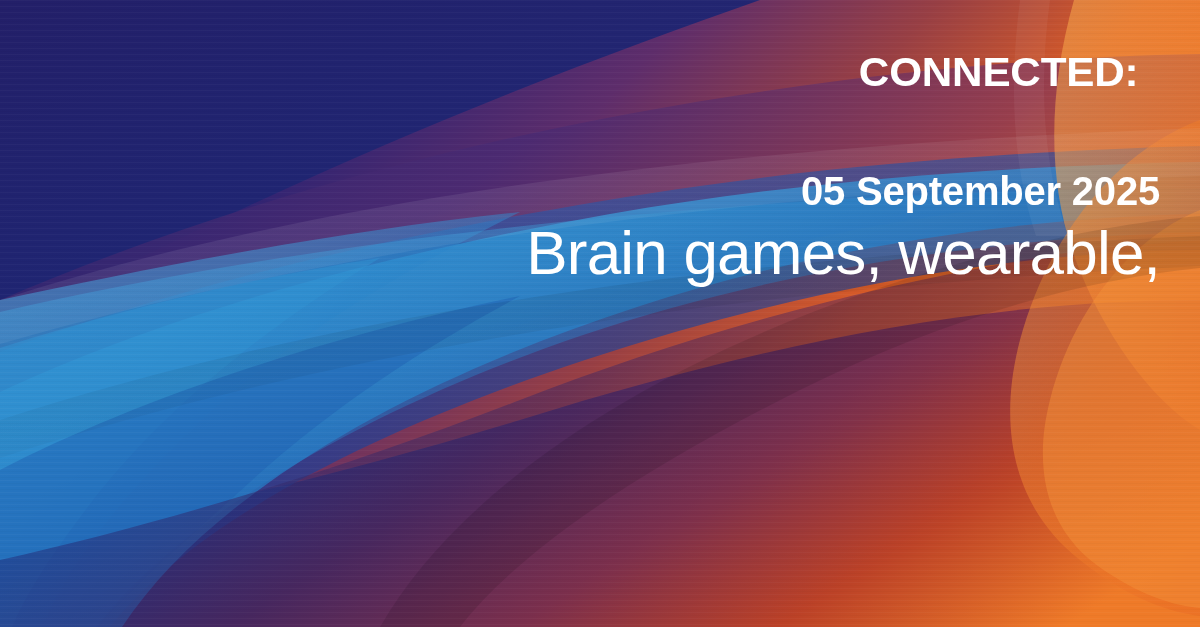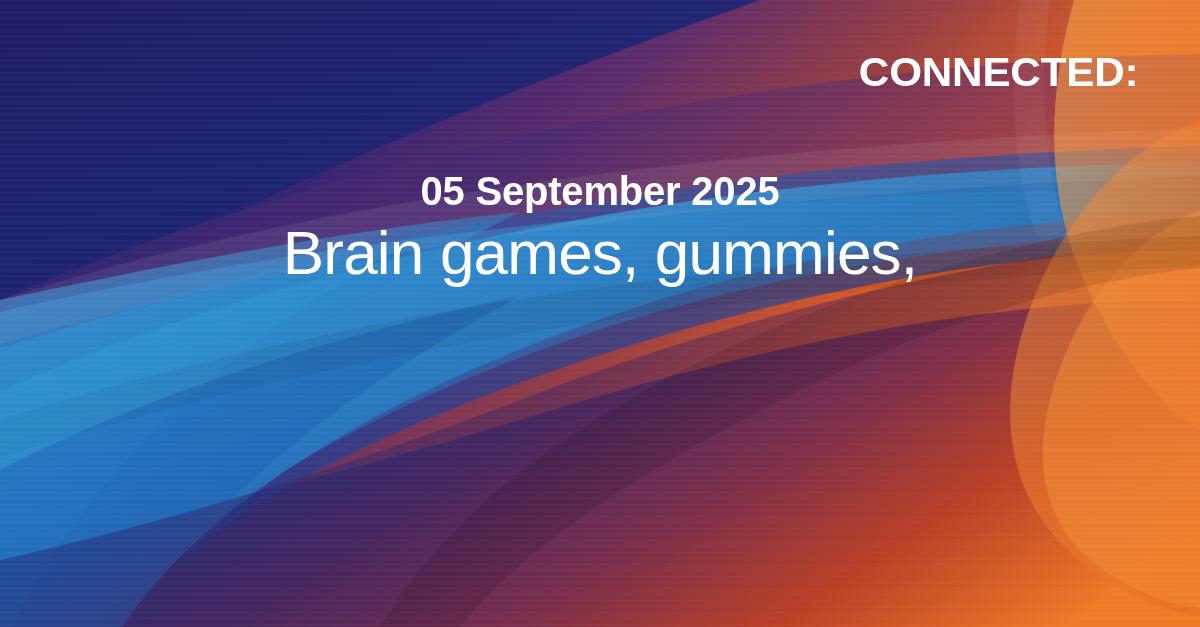--- a/index.html
+++ b/index.html
@@ -63,21 +63,21 @@
     margin-top: 11px;
     white-space: nowrap;
     padding-right: 1px;
   }
 
   .headline-block {
     position: absolute;
     left: 0;
     right: 0;
     top: 168px;
-    text-align: center;
+    text-align: right;
     padding: 0 40px;
   }
 
   .date-line {
     color: #ffffff;
     font-size: 40px;
     font-weight: 700;
     letter-spacing: -0.2px;
     line-height: 1.15;
     margin: 0 0 6px 0;
@@ -259,18 +259,18 @@
 
   <div class="content">
 
     <div class="logo-block">
       <span class="logo-word">CONNECTED:</span>
     </div>
 
     <div class="headline-block">
       <div class="date-line">05 September 2025</div>
       <h1 class="title">
-        <span class="tline">Brain games, gummies,</span>
+        <span class="tline">Brain games, wearable,</span>
       </h1>
     </div>
 
   </div>
 </div>
 
 </body></html>

